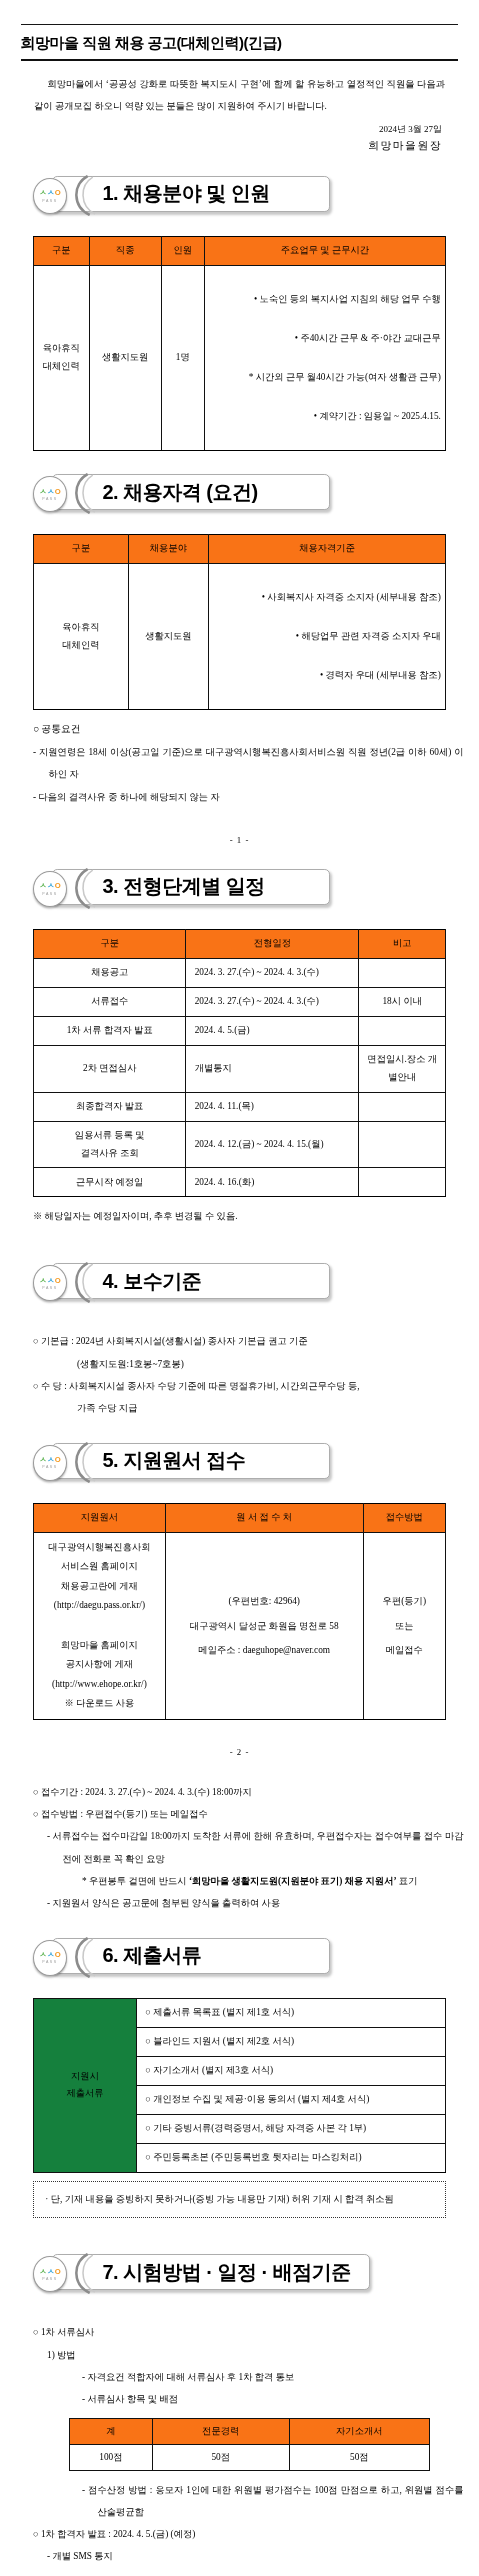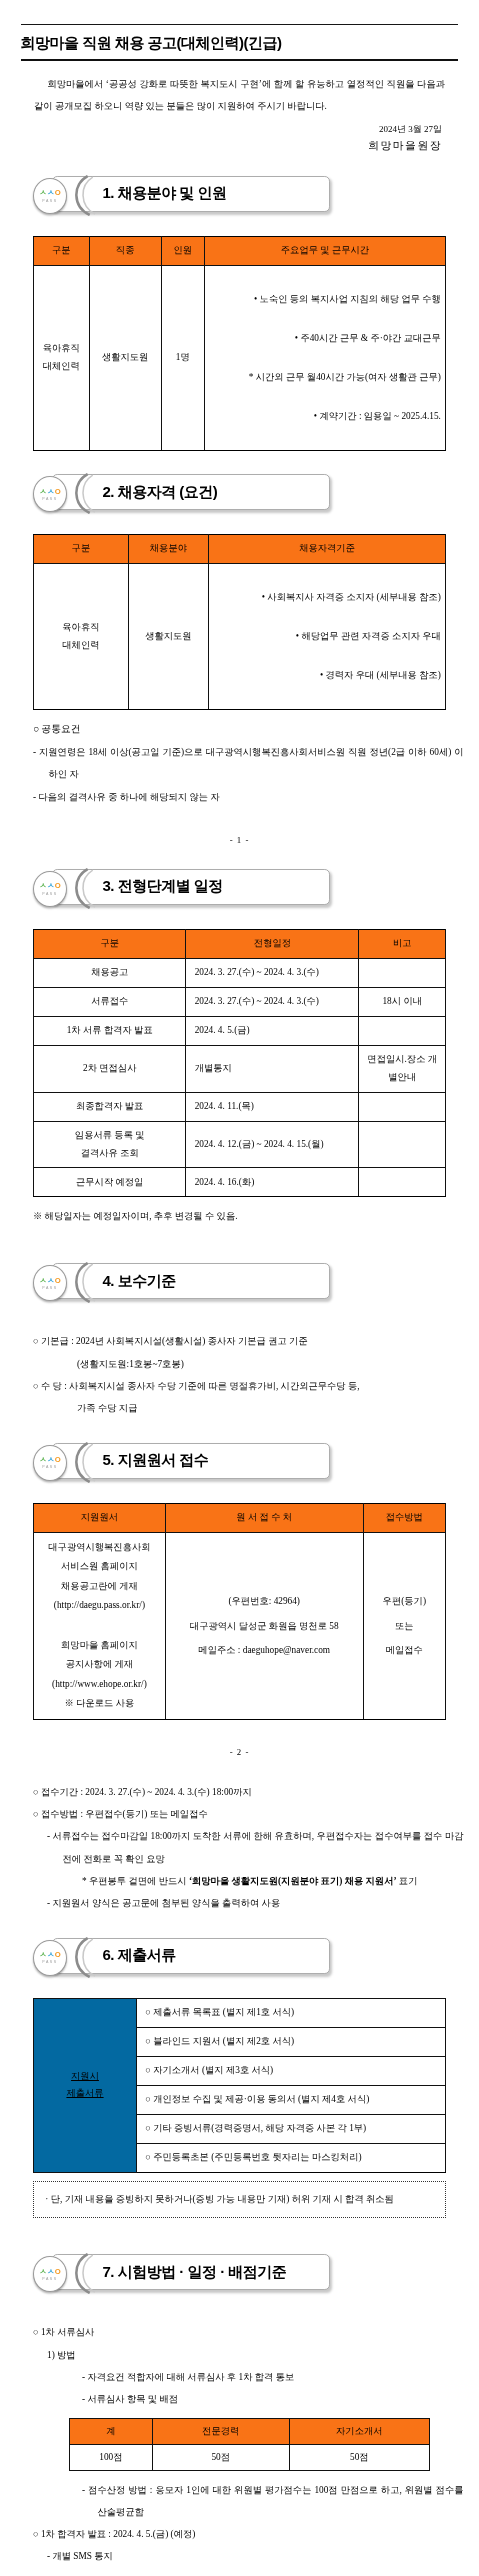--- a/index.html
+++ b/index.html
@@ -13,21 +13,21 @@
   .date-line{text-align:right;margin:5.2px 37px 0 0;font-size:9px;}
   .author-line{text-align:right;margin:3.1px 37px 0 0;font-size:10.8px;letter-spacing:1.5px;padding-left:10px;}
   
   .sec-head{position:relative;margin-left:33px;height:60px;}
   .badge{position:absolute;left:0;top:2.1px;width:32px;height:34px;border:1px solid #9a9a9a;border-radius:50%;background:#fff;box-shadow:0 1.5px 2.1px rgba(0,0,0,.3);display:flex;flex-direction:column;align-items:center;justify-content:center;z-index:2;}
   .badge-letters{font-family:"Liberation Sans","DejaVu Sans",sans-serif;font-weight:bold;font-size:7.7px;line-height:1;}
   .badge-letters .c-g{color:#58b14c;}
   .badge-letters .c-b{color:#2a9fd8;}
   .badge-letters .c-o{color:#f59a23;}
   .badge-sub{font-family:"Liberation Sans","DejaVu Sans",sans-serif;font-size:3.6px;color:#9a9a9a;letter-spacing:1.5px;margin-top:1.5px;}
-  .banner{position:absolute;left:18.5px;top:0;height:36px;min-width:278px;box-sizing:border-box;background:#fff;border:1px solid #adadad;border-radius:5.2px;box-shadow:1.5px 2.1px 2.6px rgba(0,0,0,.22);display:flex;align-items:center;padding:0 18.5px 0 50px;font-family:"Liberation Sans","DejaVu Sans",sans-serif;font-weight:bold;font-size:15px;letter-spacing:-0.5px;white-space:nowrap;}
+  .banner{position:absolute;left:18.5px;top:0;height:36px;min-width:278px;box-sizing:border-box;background:#fff;border:1px solid #adadad;border-radius:5.2px;box-shadow:1.5px 2.1px 2.6px rgba(0,0,0,.22);display:flex;align-items:center;padding:0 18.5px 0 50px;font-family:"Liberation Sans","DejaVu Sans",sans-serif;font-weight:bold;font-size:20px;letter-spacing:-0.5px;white-space:nowrap;}
   .banner svg{position:absolute;left:14.4px;top:-2.1px;}
   
   table{border-collapse:collapse;margin:0 33px;width:413px;font-size:9.3px;table-layout:fixed;}
   th,td{border:0.5px solid #111;padding:5.2px 4.1px;vertical-align:middle;text-align:center;white-space:pre-line;line-height:1.9;}
   th{background:#f97316;font-weight:normal;text-align:center;}
   .t-thick{border-top:1.5px solid #000;border-bottom:1.5px solid #000;}
   .t-thick tr:first-child th{border-top:1.5px solid #000;}
   .t-thick tr:last-child td{border-bottom:1.5px solid #000;}
   td.cell-left{text-align:left;padding-left:8.2px;}
   .duty-line{line-height:2.3;text-align:right;}
@@ -315,21 +315,21 @@
       <span>6. 제출서류</span>
     </div>
   </div>
   <table class="t-thick t6">
     <colgroup>
         <col class="c0">
         <col class="c1">
       </colgroup>
     <tbody>
         <tr>
-      <td rowspan="6" style="background:#0369a1;text-decoration:underline;">지원시
+      <td rowspan="6" style="background:#15803d;">지원시
 제출서류</td>
       <td class="cell-left">○ 제출서류 목록표 (별지 제1호 서식)</td>
     </tr>
     <tr>
           <td class="cell-left">○ 블라인드 지원서 (별지 제2호 서식)</td>
         </tr>
     <tr>
           <td class="cell-left">○ 자기소개서 (별지 제3호 서식)</td>
         </tr>
     <tr>

